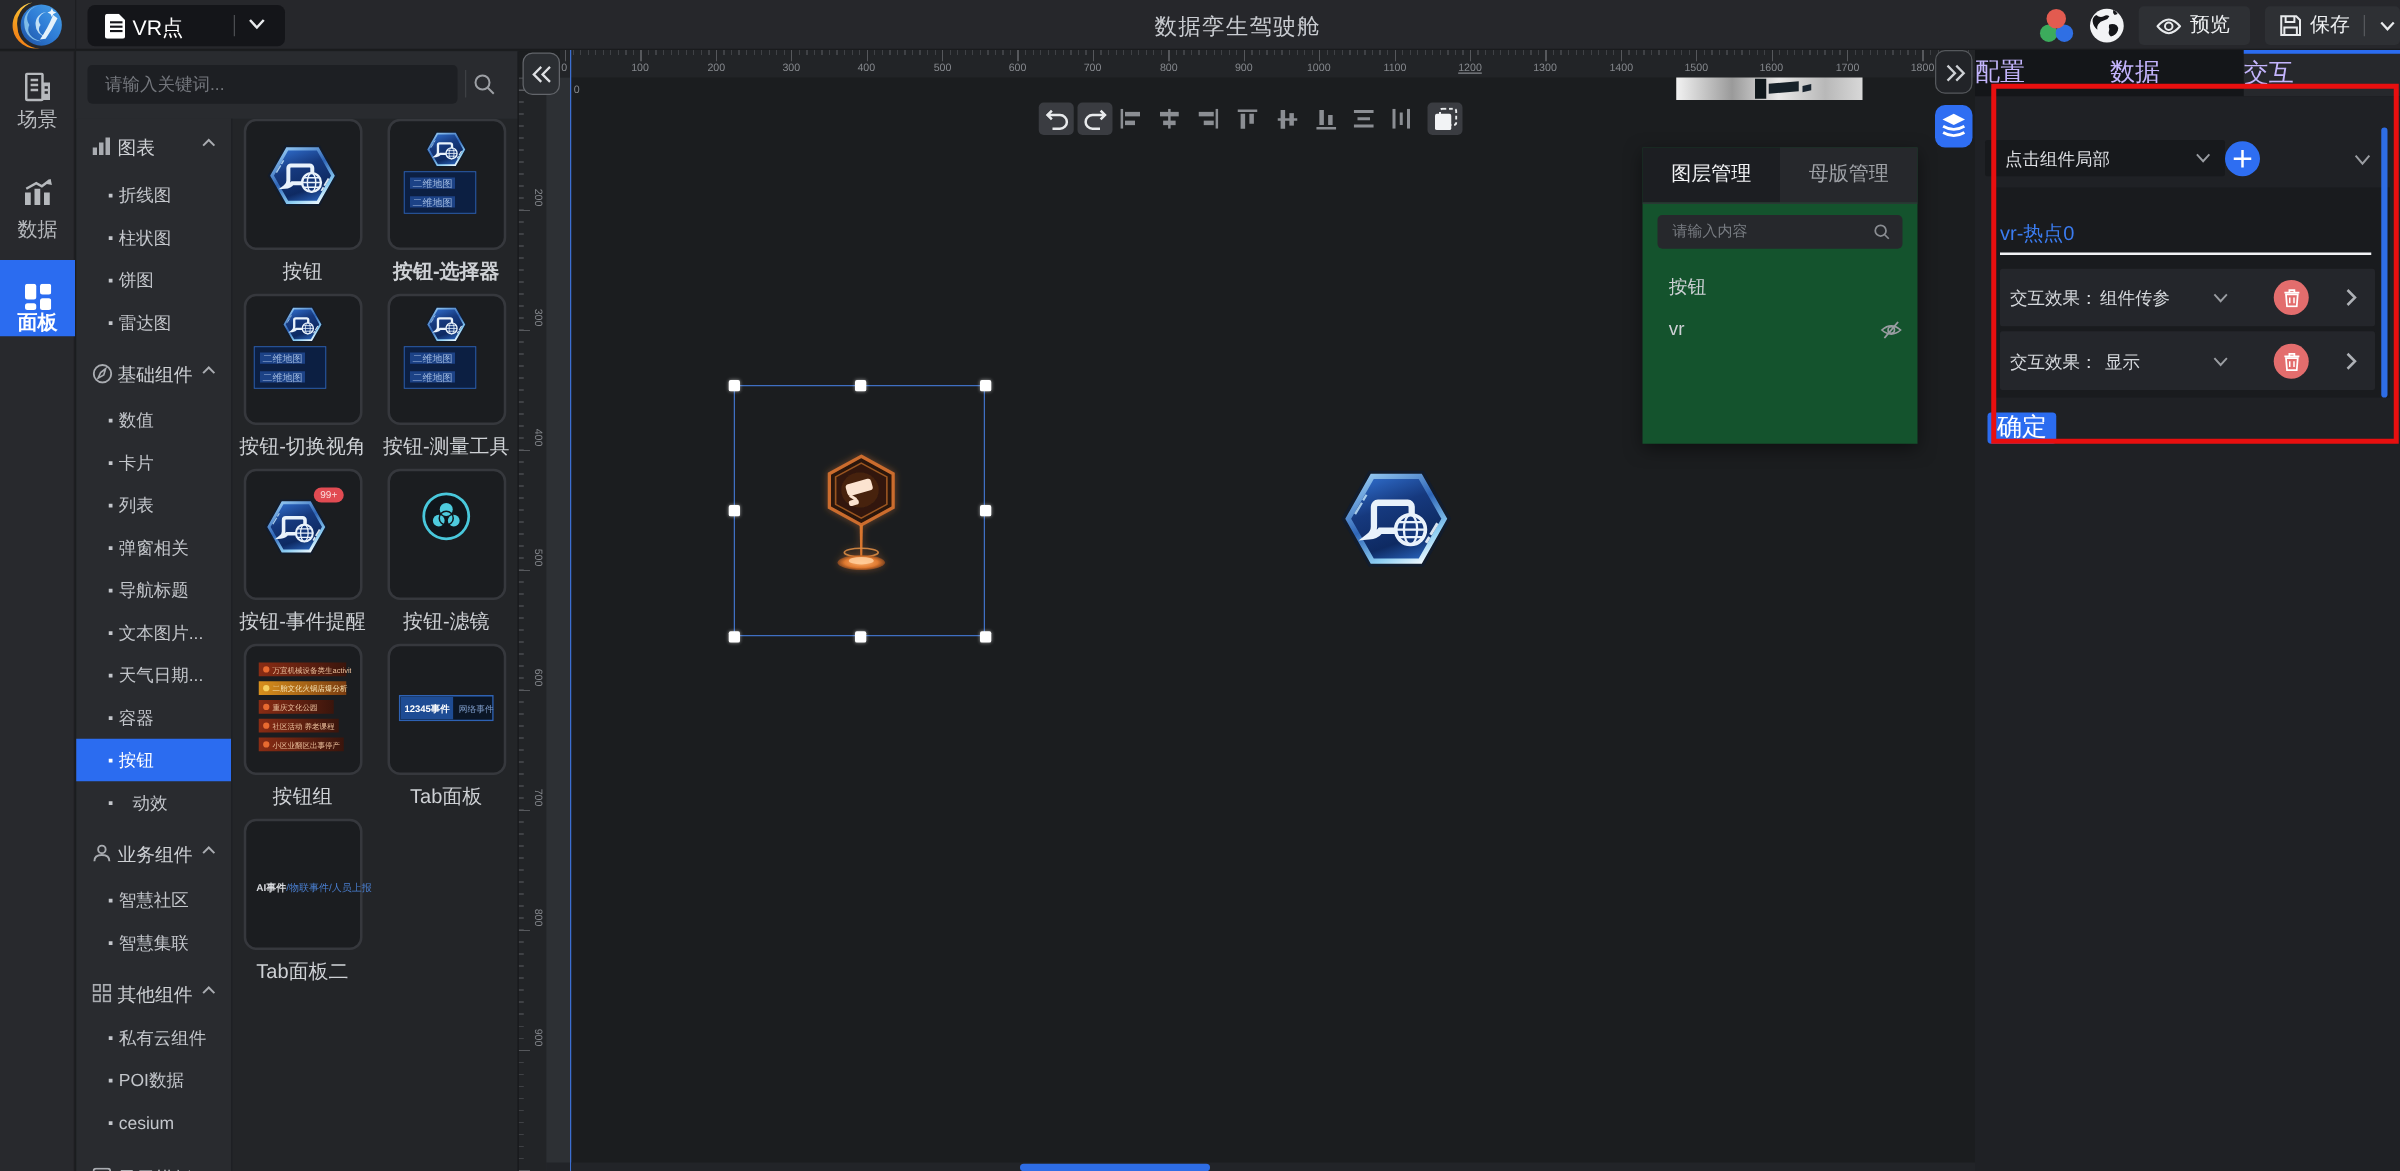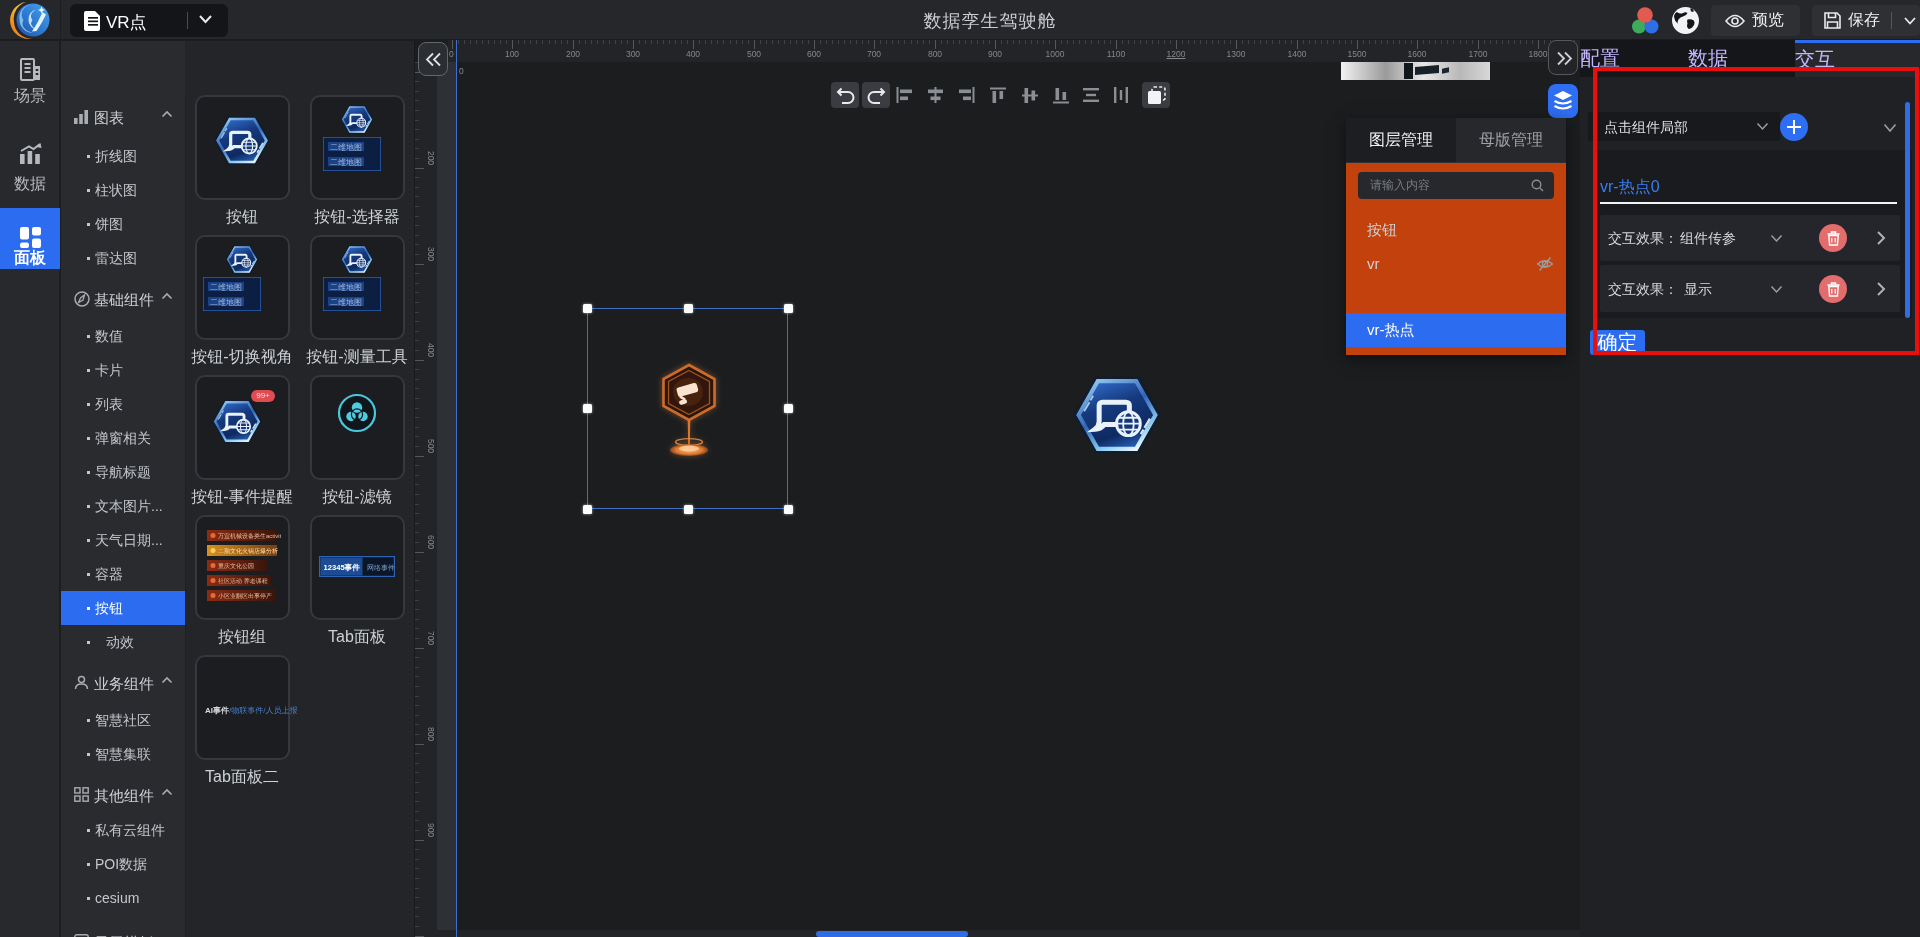--- a/index.html
+++ b/index.html
@@ -46,21 +46,21 @@
 #vgutter { left:437px; top:62px; width:19px; height:875px; background:#2d3034; }
 #bluelineV { left:456px; top:40px; width:1px; height:897px; background:#3c6fd1; }
 .rlabel { position:absolute; color:#85888d; font-size:8.5px; }
 .rvlabel { position:absolute; color:#85888d; font-size:8.5px; transform:rotate(90deg); transform-origin:center; }
 
 
 .toolbtn { position:absolute; width:28px; height:26px; border-radius:4px; display:flex; align-items:center; justify-content:center; }
 .toolbg { background:#3a3c41; }
 
 
-#layerpanel { left:1346px; top:118px; width:220px; height:237px; background:#c2410c; box-shadow:0 4px 14px rgba(0,0,0,.5); }
+#layerpanel { left:1314px; top:118px; width:220px; height:237px; background:#14532d; box-shadow:0 4px 14px rgba(0,0,0,.5); }
 .ltab { position:absolute; top:0; width:110px; height:44px; line-height:44px; text-align:center; font-size:16px; }
 #lsearch { left:12px; top:54px; width:196px; height:27px; background:#26282c; border-radius:4px; color:#787c82; font-size:12px; line-height:27px; padding-left:12px; }
 .lrow { position:absolute; left:0; width:220px; height:34px; line-height:34px; color:#ced1d5; font-size:15px; padding-left:21px; }
 
 
 #rightpanel { left:1580px; top:40px; width:340px; height:897px; background:#1f2125; }
 #rtabbar { left:1580px; top:40px; width:340px; height:37px; background:#141619; }
 .rtab { position:absolute; top:0; height:37px; line-height:37px; text-align:left; font-size:20px; color:#c4b5fd; }
 #rtabactive { left:215px; width:125px; background:#26282c; border-top:3px solid #2b6cf0; line-height:33px; }
 
@@ -286,21 +286,21 @@
         <use href="#hexbtn"></use>
       </svg>
     <div class="tlabel" style="left:-8px;top:166px;">按钮</div>
     <div class="thumb" style="left:125px;top:54px;"></div>
     <svg class="abs" style="left:155px;top:62px;" width="34" height="33" viewBox="0 0 100 94">
         <use href="#hexbtn"></use>
       </svg>
     <svg class="abs" style="left:138px;top:96px;" width="58" height="34" viewBox="0 0 58 34">
         <use href="#selpanel"></use>
       </svg>
-    <div class="tlabel" style="left:107px;top:166px;">按钮-选择器</div>
+    <div class="tlabel" style="left:107px;top:166px;font-weight:bold;">按钮-选择器</div>
 
     <div class="thumb" style="left:10px;top:194px;"></div>
     <svg class="abs" style="left:40px;top:202px;" width="34" height="33" viewBox="0 0 100 94">
         <use href="#hexbtn"></use>
       </svg>
     <svg class="abs" style="left:18px;top:236px;" width="58" height="34" viewBox="0 0 58 34">
         <use href="#selpanel"></use>
       </svg>
     <div class="tlabel" style="left:-8px;top:306px;">按钮-切换视角</div>
     <div class="thumb" style="left:125px;top:194px;"></div>
@@ -365,20 +365,28 @@
       <rect x="1.5" y="1.5" width="42" height="18" fill="#1e4c94"></rect>
       <text x="4.5" y="13.5" font-size="7.6" font-weight="bold" fill="#fff" font-family="Liberation Sans">12345事件</text>
       <text x="48" y="13.5" font-size="7" fill="#7e9cc8" font-family="Liberation Sans">网络事件</text>
     </svg>
     <div class="tlabel" style="left:107px;top:586px;">Tab面板</div>
 
     <div class="thumb" style="left:10px;top:614px;"></div>
     <div class="abs" style="left:20px;top:664px;font-size:8px;color:#d8dade;"><span style="font-weight:bold;">AI事件</span><span style="color:#4a7fd0;">/物联事件/人员上报</span></div>
     <div class="tlabel" style="left:-8px;top:726px;">Tab面板二</div>
   </div>
+  <div class="abs" id="searchrow">
+    <div class="abs" id="searchbox">请输入关键词...</div>
+    <div class="abs" style="left:311px;top:15px;width:1px;height:22px;background:#3e4044;"></div>
+    <svg class="abs" style="left:318px;top:18px;" width="17" height="17" viewBox="0 0 17 17">
+        <circle cx="7" cy="7" r="5.6" fill="none" stroke="#9da0a5" stroke-width="1.6"></circle>
+        <path d="M11.2 11.2 L16 16" stroke="#9da0a5" stroke-width="1.6"></path>
+      </svg>
+  </div>
 
   <div class="abs" style="left:448px;top:40px;width:1132px;height:22px;background:#222427;"></div>
   <div class="abs" style="left:452px;top:40px;width:1128px;height:4px;background:repeating-linear-gradient(to right,#3f4145 0 1px,transparent 1px 6.033px);"></div>
   <div class="abs" style="left:452px;top:40px;width:1128px;height:9px;background:repeating-linear-gradient(to right,#56585c 0 1px,transparent 1px 60.33px);"></div>
   <div class="abs rlabel" style="left:449px;top:49px;">0</div>
   <div class="abs rlabel" style="left:497px;top:49px;width:30px;text-align:center;">100</div>
   <div class="abs rlabel" style="left:558px;top:49px;width:30px;text-align:center;">200</div>
   <div class="abs rlabel" style="left:618px;top:49px;width:30px;text-align:center;">300</div>
   <div class="abs rlabel" style="left:678px;top:49px;width:30px;text-align:center;">400</div>
   <div class="abs rlabel" style="left:739px;top:49px;width:30px;text-align:center;">500</div>
@@ -572,21 +580,20 @@
         </svg>
     </div>
     <div class="lrow" style="top:95px;">按钮</div>
     <div class="lrow" style="top:129px;">vr
       <svg style="position:absolute;right:12px;top:10px;" width="18" height="14" viewBox="0 0 18 14">
           <path d="M1.5 7 Q9 0.5 16.5 7 Q9 13.5 1.5 7 Z" fill="none" stroke="#9a9da2" stroke-width="1.3"></path>
           <circle cx="9" cy="7" r="2.6" fill="none" stroke="#9a9da2" stroke-width="1.3"></circle>
           <path d="M14.5 0.5 L3.5 13.5" stroke="#9a9da2" stroke-width="1.3"></path>
         </svg>
     </div>
-    <div class="lrow" style="top:195px;background:#2b6cf0;color:#fff;">vr-热点</div>
   </div>
 
   <div class="abs" style="left:60px;top:0;width:1px;height:40px;background:#1d1e21;"></div>
   <div class="abs" style="left:185px;top:95px;width:1px;height:842px;background:#1e2024;"></div>
   <div class="abs" style="left:414px;top:41px;width:1px;height:896px;background:#17181b;"></div>
 
   <div class="abs" id="rightpanel"></div>
   <div class="abs" id="rtabbar">
     <div class="rtab" style="left:0;width:108px;">配置</div>
     <div class="rtab" style="left:108px;width:107px;">数据</div>

